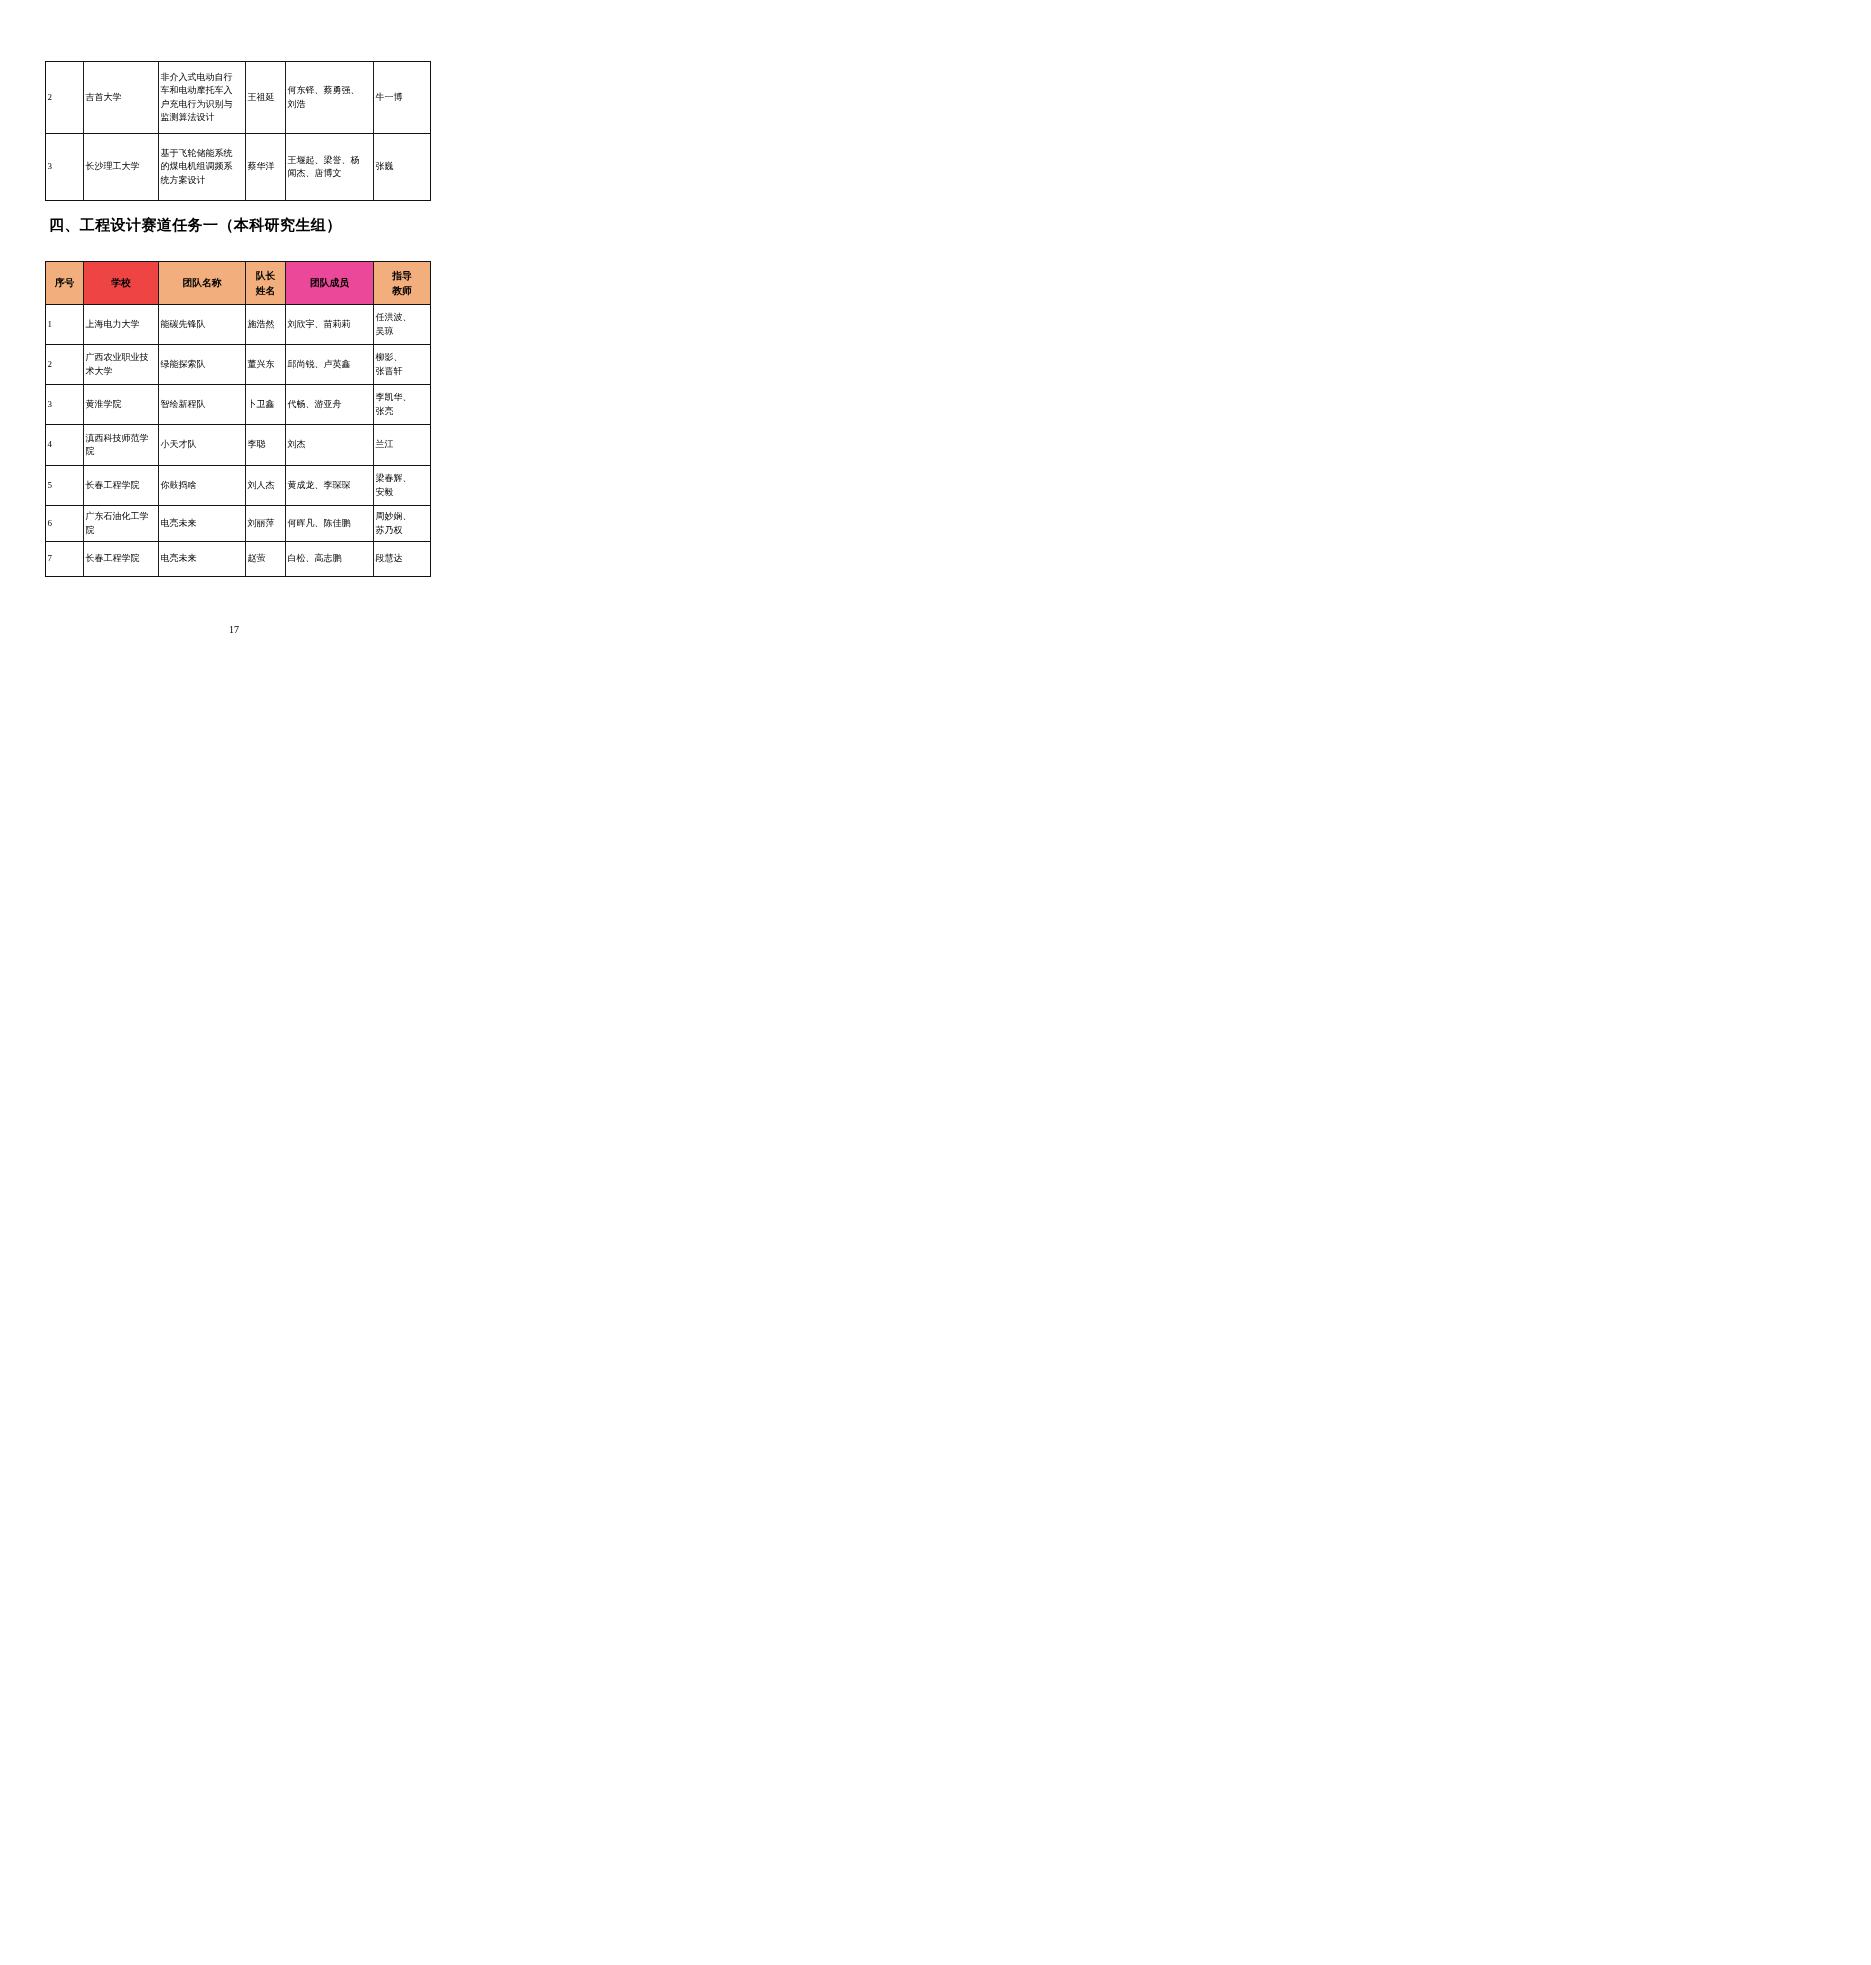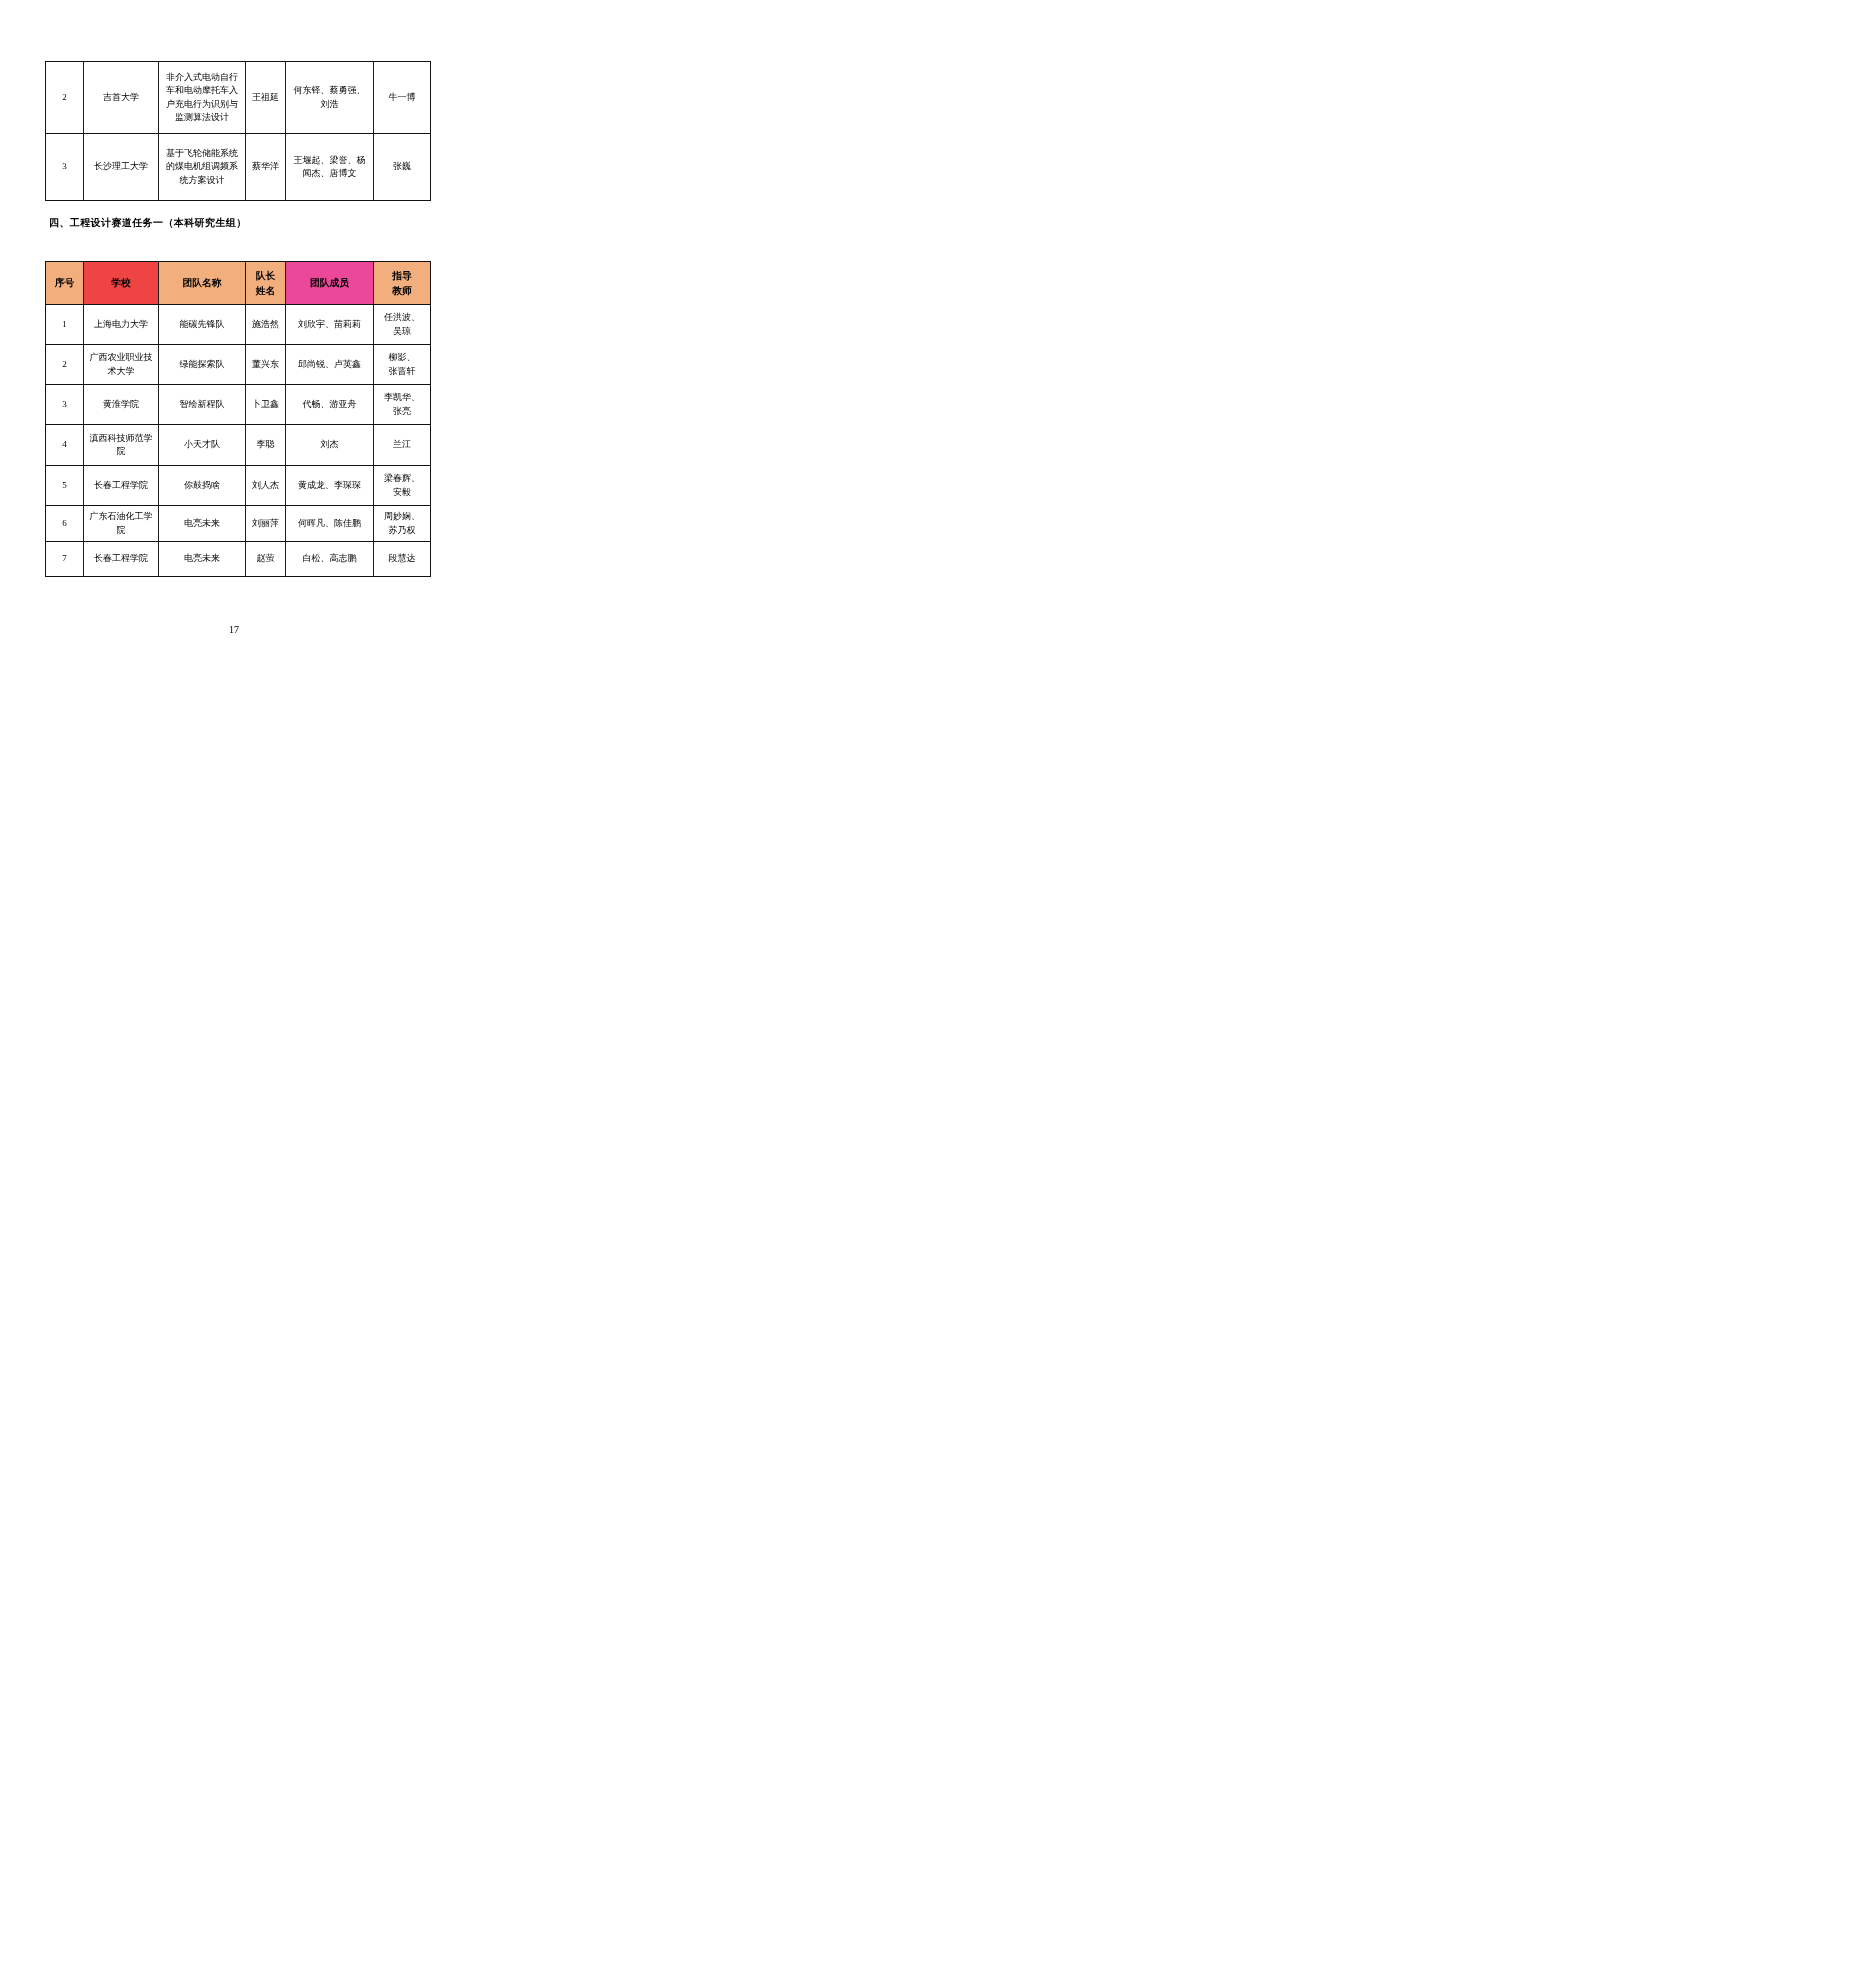--- a/index.html
+++ b/index.html
@@ -21,21 +21,20 @@
     table-layout: fixed;
     position: absolute;
     left: 45px;
     width: 386px;
   }
   table.doc-table td, table.doc-table th {
     border-left: 0.4px solid #1c1c1c;
     border-right: 0.4px solid #1c1c1c;
     border-top: 1.2px solid #121212;
     border-bottom: 1.2px solid #121212;
-    text-align: center;
     vertical-align: middle;
     white-space: pre-line;
     font-size: 9px;
     line-height: 1.5;
     padding: 0.8px 1.6px;
     overflow: hidden;
     margin-left: 16px;
   }
   table.doc-table td:first-child, table.doc-table th:first-child { border-left: 0.8px solid #121212; }
   table.doc-table td:last-child, table.doc-table th:last-child { border-right: 0.8px solid #121212; }
@@ -44,21 +43,21 @@
   #main-table th {
     font-weight: bold;
     font-size: 9.8px;
     line-height: 1.55;
   }
   .seq-cell { font-size: 9.4px; }
   .section-heading {
     position: absolute;
     left: 49px;
     top: 216px;
-    font-size: 10px;
+    font-size: 15px;
     font-weight: bold;
     letter-spacing: 0.4px;
     white-space: nowrap;
   }
   .page-number {
     position: absolute;
     top: 624px;
     left: 0;
     width: 100%;
     text-align: center;

